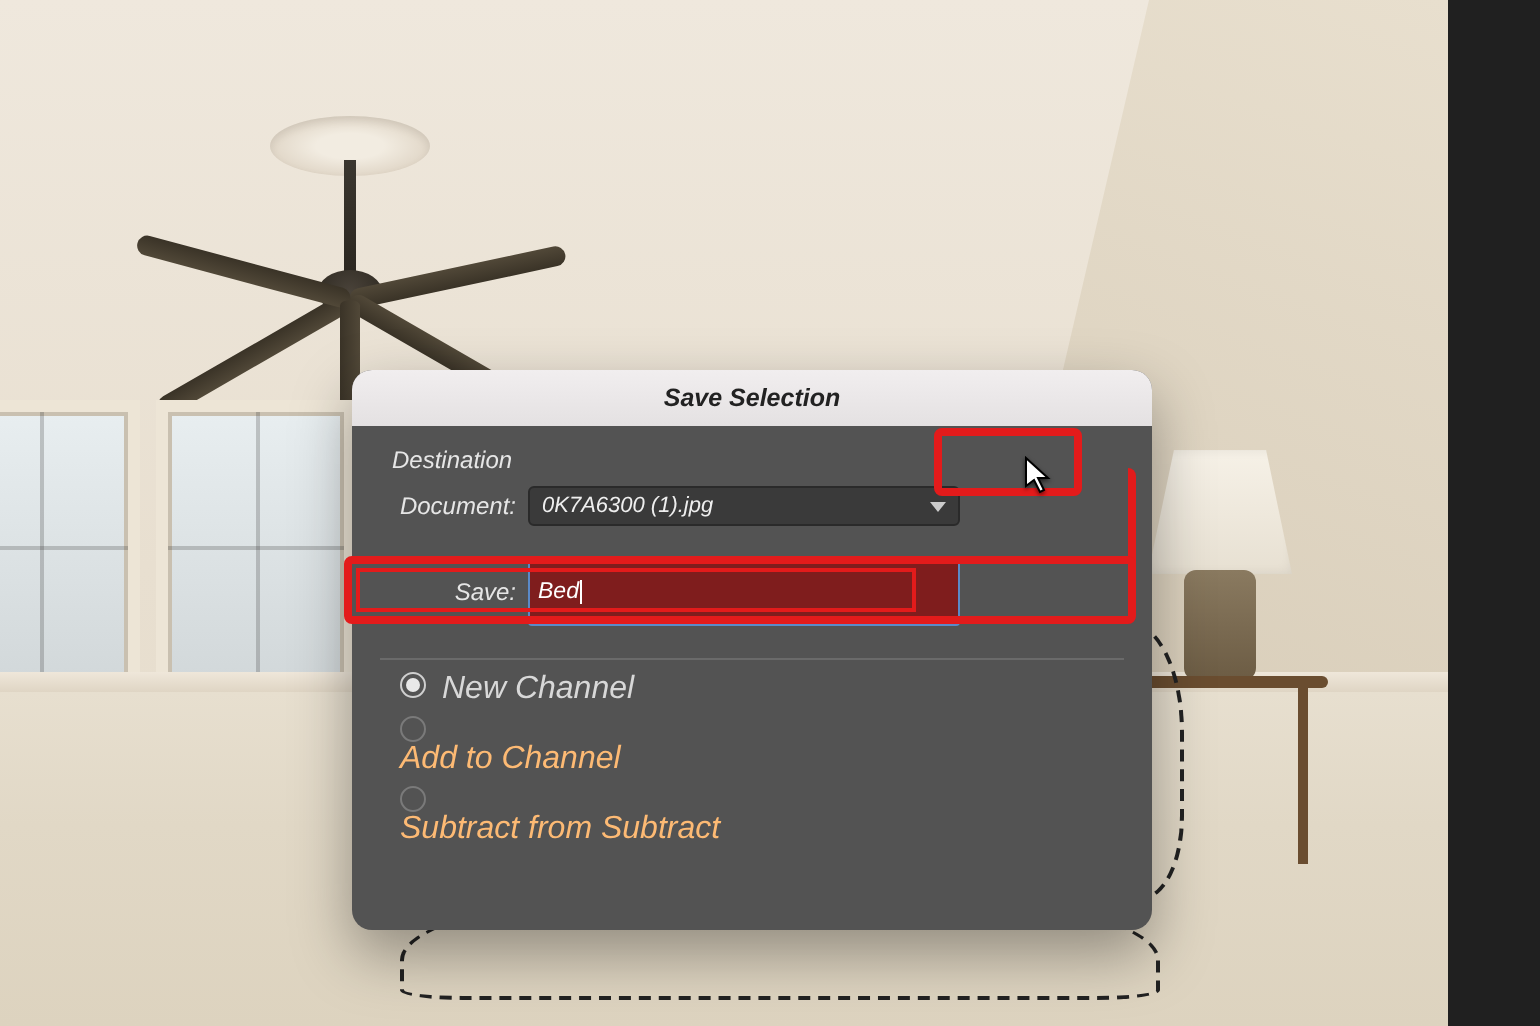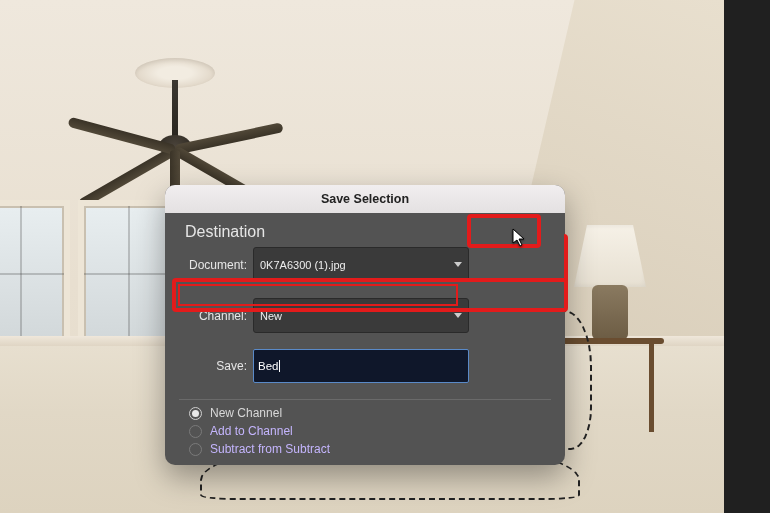--- a/index.html
+++ b/index.html
@@ -26,33 +26,33 @@
   .wall-right { position:absolute; right:0; top:0; width:230px; height:346px; background: linear-gradient(200deg,#e8dfce 0%, #d9ceba 100%); clip-path: polygon(35% 0, 100% 0, 100% 100%, 0 100%); }
   .table { position:absolute; right:60px; top:338px; width:140px; height:6px; background:#6a4d30; border-radius:3px; }
   .table-leg { position:absolute; width:5px; height:90px; background:#6a4d30; top:342px; }
   .tl1 { right: 190px; } .tl2 { right: 70px; }
   .lamp-base { position:absolute; right:96px; top:285px; width:36px; height:55px; background: linear-gradient(#8a7a60,#6c5c44); border-radius:6px; }
   .lamp-shade { position:absolute; right:78px; top:225px; width:72px; height:62px; background: linear-gradient(#f6f1e7,#e7e0d2); clip-path: polygon(18% 0, 82% 0, 100% 100%, 0 100%); box-shadow: inset 0 0 6px rgba(0,0,0,.08); }
   .plant { position:absolute; right:160px; top:312px; width:30px; height:30px; background: radial-gradient(circle,#6d8a4a,#4e6a32); border-radius:50%; }
   .marching { position:absolute; left:200px; top:440px; width:380px; height:60px; border:2px dashed #222; border-radius: 60% 60% 10% 10% / 80% 80% 10% 10%; }
   .marching2 { position:absolute; right:132px; top:310px; width:70px; height:140px; border:2px dashed #222; border-radius: 40% 40% 30% 30%; }
 
-  .dialog { position:absolute; left:165px; top:185px; width:400px; height:280px; border-radius:10px; overflow:hidden; box-shadow: 0 12px 30px rgba(0,0,0,.35); background:#535353; }
+  .dialog { position:absolute; left:176px; top:185px; width:400px; height:280px; border-radius:10px; overflow:hidden; box-shadow: 0 12px 30px rgba(0,0,0,.35); background:#535353;font-style:italic; }
   .dialog-title { height:28px; background: linear-gradient(#f1eeef,#e4e1e2); display:flex; align-items:center; justify-content:center; font-size:12.5px; font-weight:600; color:#222; }
   .dialog-body { position:relative; padding:8px 14px 0 14px; color:#e8e8e8; font-size:12px; }
-  .section-title { color:#e6e6e6; font-size:16px; margin: 2px 0 6px 6px; }
+  .section-title { color:#e6e6e6; font-size:12px; margin: 2px 0 6px 6px; }
   .row { display:flex; align-items:center; margin-bottom:16px; }
   .row label { width:68px; text-align:right; margin-right:6px; color:#e6e6e6; }
-  .select { flex:1 1 auto; max-width:216px; height:35px; background:#3a3a3a; border:1px solid #2a2a2a; border-radius:3px; display:flex; align-items:center; justify-content:space-between; padding:0 6px; color:#eee; font-size:11px; }
+  .select { flex:1 1 auto; max-width:216px; height:20px; background:#3a3a3a; border:1px solid #2a2a2a; border-radius:3px; display:flex; align-items:center; justify-content:space-between; padding:0 6px; color:#eee; font-size:11px; }
   .chev { width:0; height:0; border-left:4px solid transparent; border-right:4px solid transparent; border-top:5px solid #ccc; }
-  .text-input { flex:1 1 auto; max-width:216px; height:31px; background:#0f172a; border:1px solid #5a8ac8; border-radius:2px; color:#fff; font-size:11.5px; padding:16px 4px; display:flex; align-items:center; }
+  .text-input { flex:1 1 auto; max-width:216px; height:31px; background:#7f1d1d; border:1px solid #5a8ac8; border-radius:2px; color:#fff; font-size:11.5px; padding:16px 4px; display:flex; align-items:center; }
   .caret { display:inline-block; width:1px; height:12px; background:#fff; margin-left:1px; }
   .divider { height:1px; background:#6a6a6a; margin:6px 0 6px 0; }
-  .radio-row { display:flex; align-items:center; margin:4px 0 2px 10px; color:#d8d8d8; font-size:12px; }
-  .radio-row.disabled { color:#c4b5fd; }
+  .radio-row { display:flex; margin:4px 0 2px 10px; color:#d8d8d8; font-size:16px; }
+  .radio-row.disabled { color:#fdba74;flex-direction:column; }
   .radio { width:13px; height:13px; border-radius:50%; border:1.5px solid #cfcfcf; margin-right:8px; display:flex; align-items:center; justify-content:center; }
   .radio.disabled { border-color:#7a7a7a; }
   .radio .dot { width:7px; height:7px; border-radius:50%; background:#e8e8e8; }
   .panel-right { position:absolute; left:400px; top:28px; width:0; height:0; }
 
   .hl-red { position:absolute; border:4px solid #e31b1b; border-radius:4px; pointer-events:none; }
   .hl-ok { left:467px; top:214px; width:74px; height:34px; }
   .hl-connector { left:538px; top:234px; width:30px; height:68px; border-left:none; border-top:none; border-bottom:none; }
   .hl-row-outer { left:172px; top:278px; width:396px; height:34px; }
   .hl-row-inner { position:absolute; left:178px; top:284px; width:280px; height:22px; border:2px solid #e31b1b; pointer-events:none; }
@@ -94,27 +94,20 @@
       <div class="section-title">Destination</div>
 
       <div class="row">
         <label>Document:</label>
         <div class="select">
           <span>0K7A6300 (1).jpg</span>
           <span class="chev"></span>
         </div>
       </div>
 
-      <div class="row">
-        <label>Channel:</label>
-        <div class="select">
-          <span>New</span>
-          <span class="chev"></span>
-        </div>
-      </div>
 
       <div class="row">
         <label>Save:</label>
         <div class="text-input">
           <span>Bed</span>
             <span class="caret"></span>
         </div>
       </div>
 
       <div class="divider"></div>

